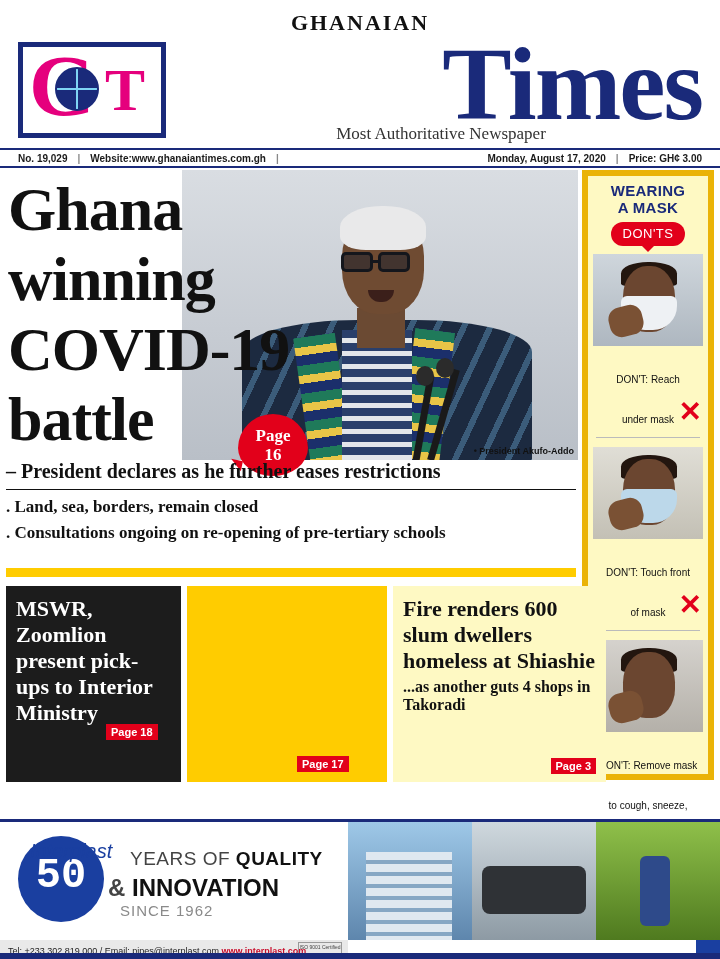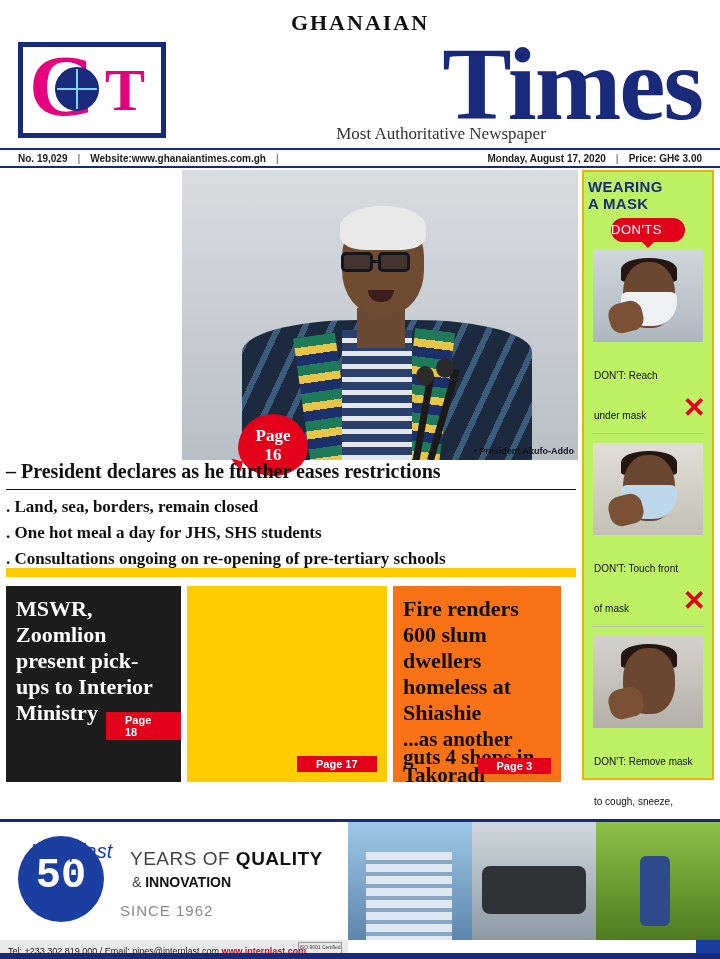--- a/index.html
+++ b/index.html
@@ -185,21 +185,22 @@
   }
   .deck .bullet { font-size: 17px; font-weight: bold; color: #111; line-height: 26px; }
 
   .yellow-rule {
     position: absolute; left: 6px; top: 400px; width: 570px; height: 9px; background: #ffcc00;
   }
 
   
   .mask-panel {
     position: absolute; right: 6px; top: 2px; width: 132px; height: 610px;
-    border: 2px solid #eab308; background: #bef264;
+    border: 6px solid #eab308; background: #fef9c3;
+    text-align: center;
   }
   .mask-title {
     font-size: 15px; font-weight: bold; color: #1a2a7a; line-height: 17px;
     padding: 6px 4px 2px 4px; letter-spacing: .3px;
   }
   .donts-pill {
     margin: 4px auto 4px auto; width: 74px; height: 24px; border-radius: 12px;
     background: #e2001a; color: #fff; font-size: 13px; font-weight: normal;
     line-height: 24px; letter-spacing: .5px;
     position: relative;
@@ -229,29 +230,29 @@
   .boxes { position: absolute; left: 6px; top: 418px; width: 570px; height: 196px; }
   .box { position: absolute; top: 0; height: 196px; padding: 10px; }
   .box h3 {
     font-family: "Liberation Serif", serif;
     font-weight: bold; font-size: 22px; line-height: 26px;
   }
   .box-1 { left: 0; width: 175px; background: #1c1c1c; }
   .box-1 h3 { color: #fff; }
   .box-2 { left: 181px; width: 200px; background: #ffcc00; }
   .box-2 h3 { color: #111; }
-  .box-3 { left: 387px; width: 168px; background: #f97316; }
+  .box-3 { left: 387px; width: 213px; background: #fef9c3; }
   .box-3 h3 { color: #111; }
   .box-3 .sub {
     font-family: "Liberation Serif", serif;
-    font-weight: bold; font-size: 21px; line-height: 18px; color:#111; margin-top: 4px;
+    font-weight: bold; font-size: 16px; line-height: 18px; color:#111; margin-top: 4px;
   }
   .pagetag {
     display: inline-block; background: #e2001a; color: #fff;
-    font-size: 11px; font-weight: bold; padding: 2px 19px;
+    font-size: 11px; font-weight: bold; padding: 2px 5px;
   }
   .tag-pos-1 { position: absolute; left: 100px; bottom: 42px; }
   .tag-pos-2 { position: absolute; left: 110px; bottom: 10px; }
   .tag-pos-3 { position: absolute; right: 10px; bottom: 8px; }
 
   
   .ad {
     position: absolute; left: 0; bottom: 0; width: 720px; height: 140px;
     border-top: 3px solid #1a2a7a;
     background: #fff;
@@ -265,21 +266,21 @@
   .ad-badge .num { font-family:Liberation Mono, monospace; font-weight:bold; font-size:42px; line-height:48px; padding-top:16px;}
   .ad-brand {
     position:absolute; left: 30px; top: 18px;
     font-size: 20px; font-weight: normal; color: #1a3fa0; font-style: italic;
   }
   .ad-years {
     position:absolute; left: 120px; top: 26px;
     font-size: 19px; color: #444; letter-spacing: .5px; margin-left: 10px;
   }
   .ad-years b { color:#111; }
-  .ad-inno { position:absolute; left:132px; top:52px; font-size:14px; color:#444; }
+  .ad-inno { position:absolute; left:108px; top:52px; font-size:24px; color:#444;font-weight:bold; }
   .ad-inno b { color:#111; }
   .ad-since { position:absolute; left:120px; top:80px; font-size:15px; color:#8a8a8a; letter-spacing:1px; }
   .ad-contact {
     position:absolute; left:0; bottom:0; width: 348px; height: 22px;
     background:#e9e9e9; font-size: 9px; color:#222; line-height:22px; padding-left: 8px;
   }
   .ad-contact .url { color:#c8102e; font-weight:bold; }
   .ad-iso { position:absolute; right:6px; bottom:2px; width:44px; height:18px; border:1px solid #999; font-size:5px; text-align:center; color:#444; line-height:8px;}
   .ad-right { position:absolute; left:348px; top:0; width:372px; height:140px; }
   .ad-img { position:absolute; top:0; height: 118px; }
@@ -342,32 +343,37 @@
       <div class="ph-glass-bridge"></div>
       <div class="ph-mouth"></div>
       <div class="ph-mic1"></div>
       <div class="ph-mic2"></div>
       <div class="ph-mic1h"></div>
       <div class="ph-mic2h"></div>
       <div class="photo-caption">• President Akufo-Addo</div>
     </div>
 
     <div class="headline-zone">
+      <div class="headline">
+        <span class="l1">Ghana</span>
+        <span class="l2">winning</span>
+        <span class="l3">COVID-19</span>
+        <span class="l4">battle</span>
+      </div>
       <div class="page-badge">
         <div class="badge-shape">
           <div>Page</div>
           <div>16</div>
         </div>
       </div>
     </div>
 
     <div class="deck">
       <div class="lead">– President declares as he further eases restrictions</div>
       <div class="bullet">. Land, sea, borders, remain closed</div>
-      <div class="bullet">. One hot meal a day for JHS, SHS students</div>
       <div class="bullet">. Consultations ongoing on re-opening of pre-tertiary schools</div>
     </div>
 
     <div class="yellow-rule"></div>
 
     <div class="mask-panel">
       <div class="mask-title">
         <div>WEARING</div>
         <div>A MASK</div>
       </div>

